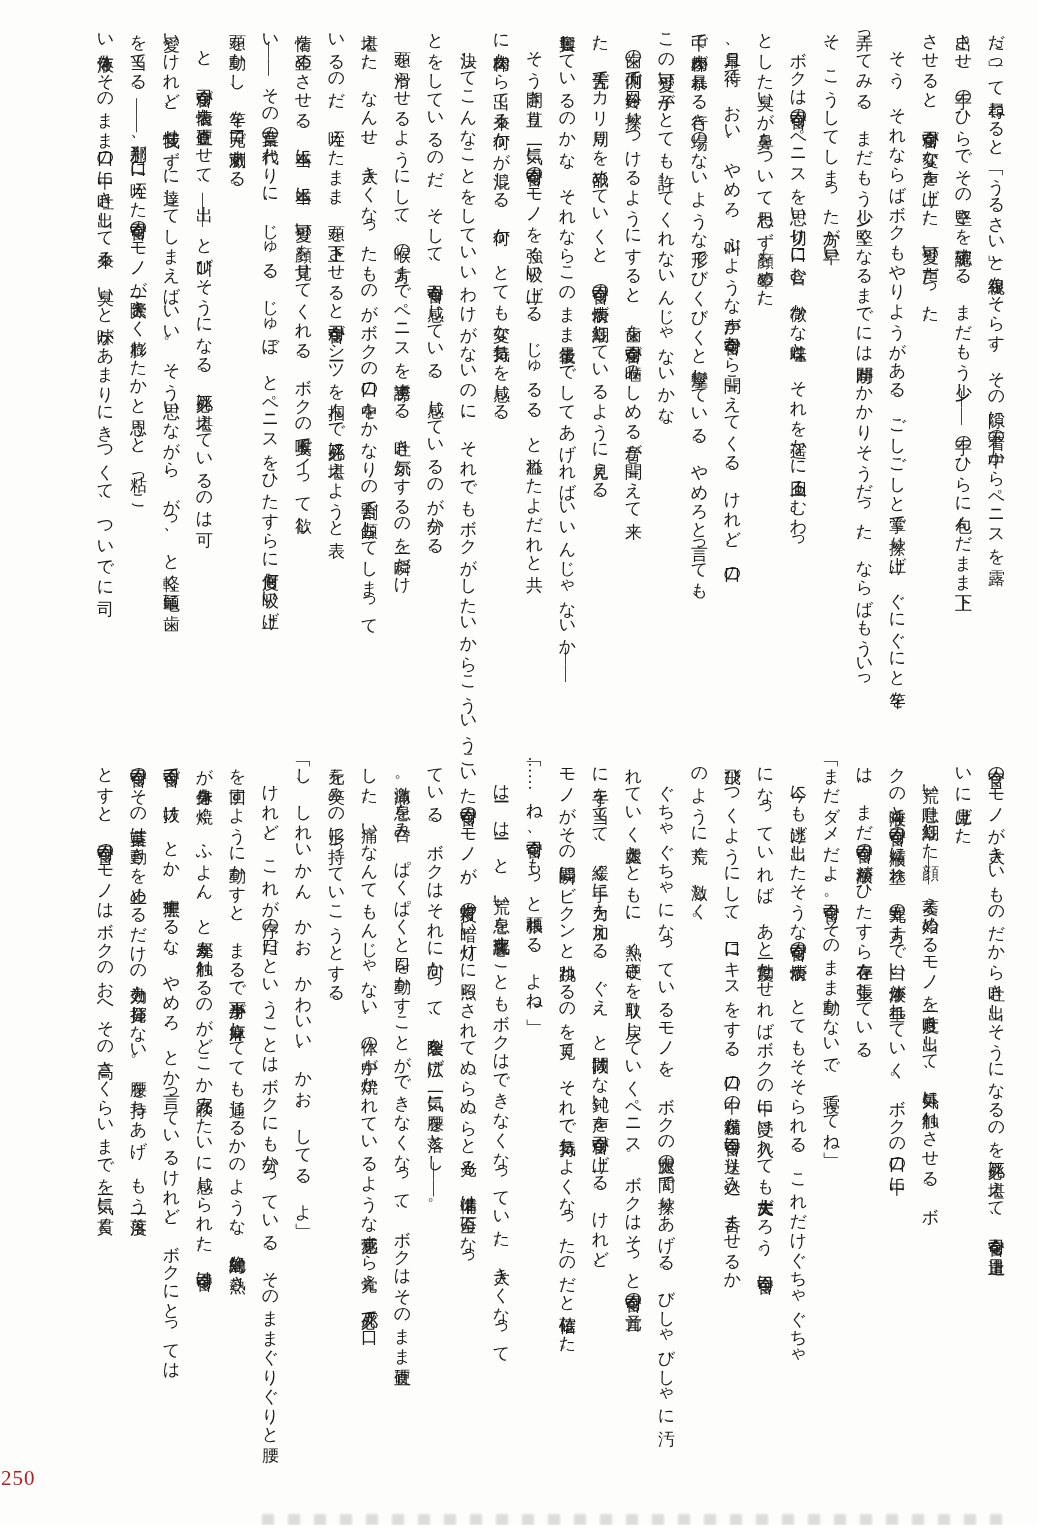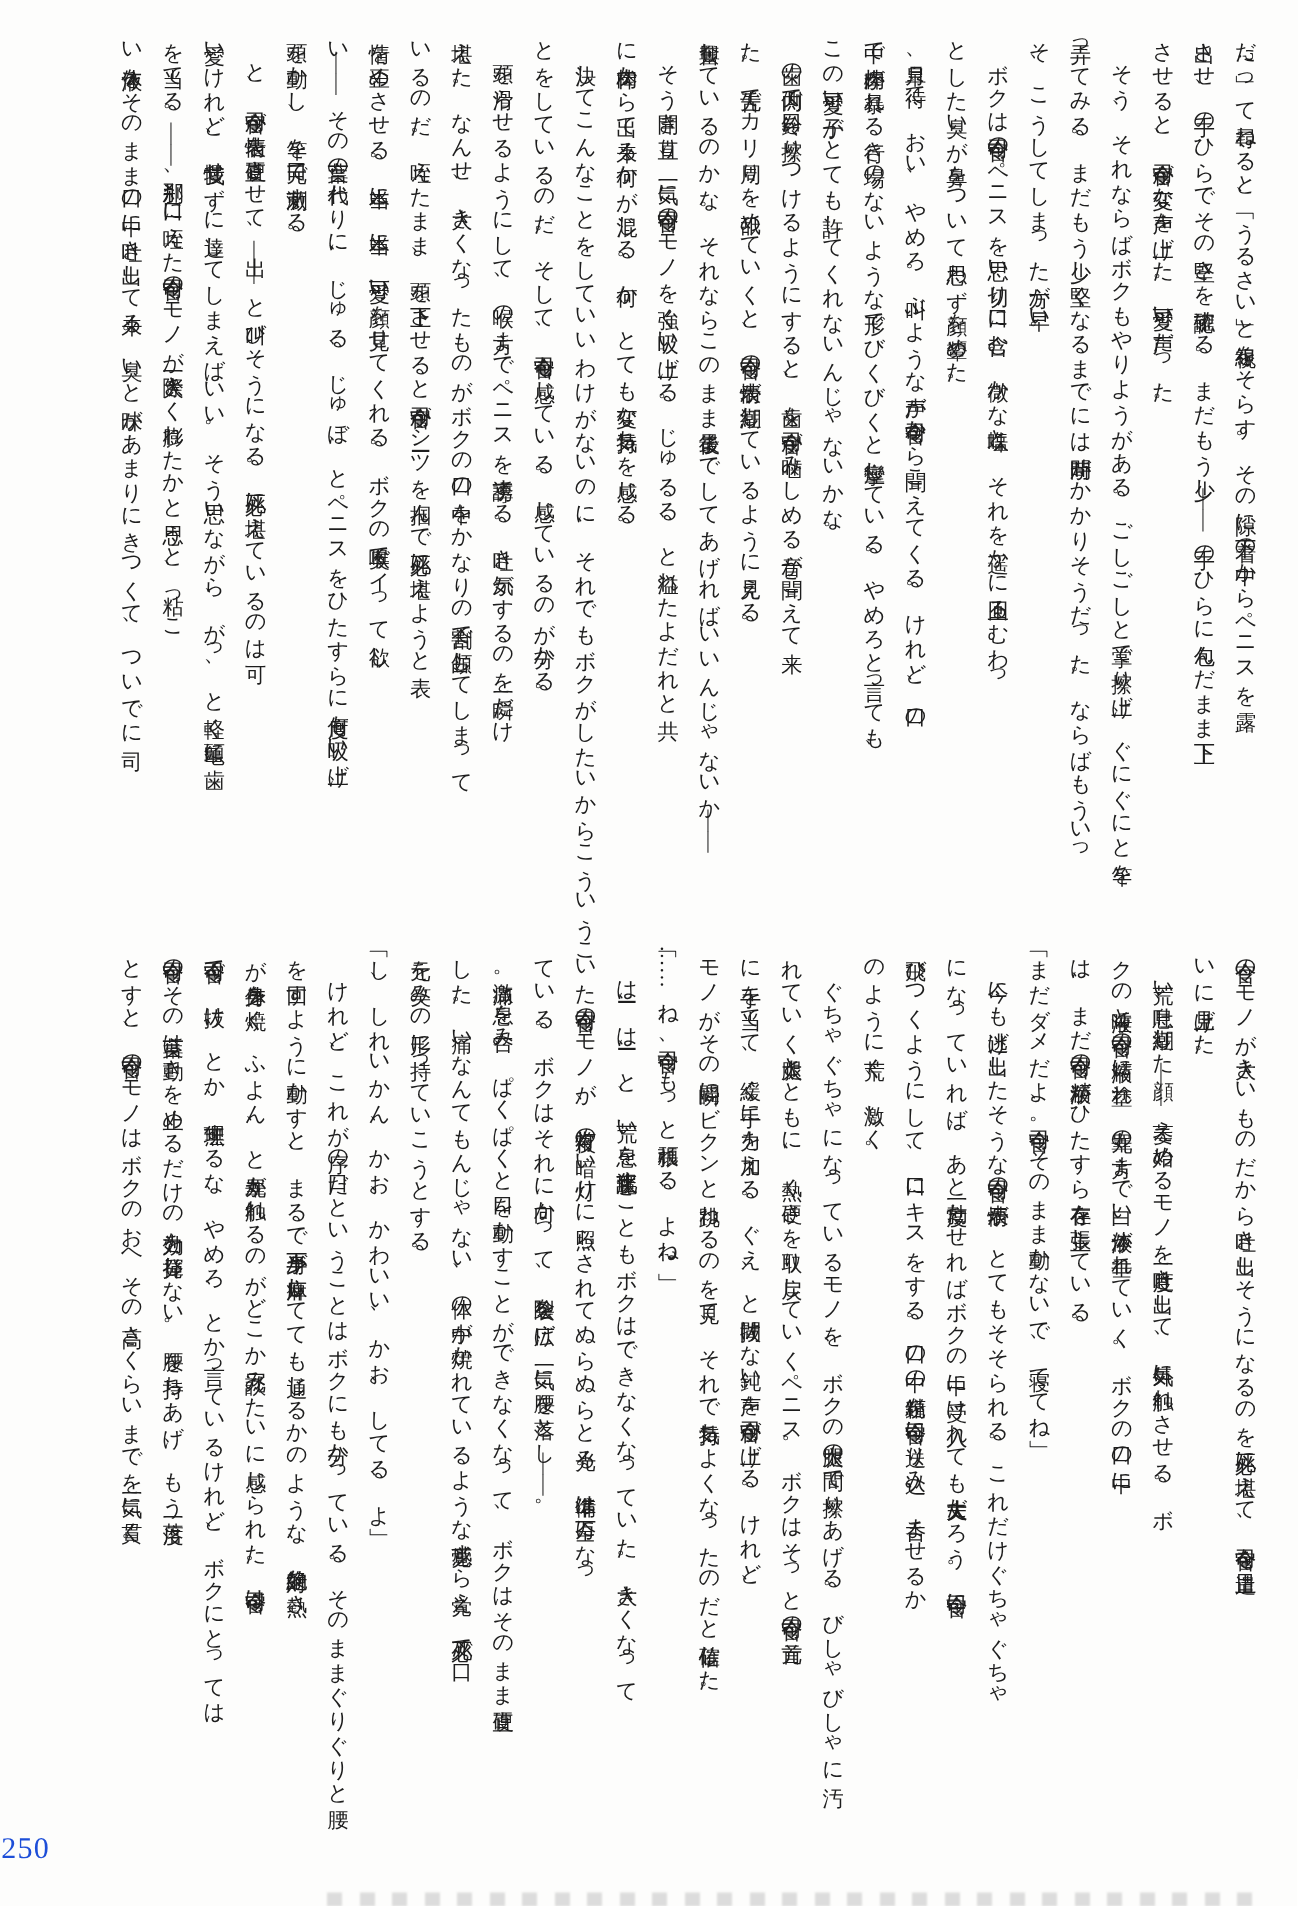--- a/index.html
+++ b/index.html
@@ -29,22 +29,22 @@
   .vblock-top    { top: 22px;  height: 720px; }
   .vblock-bottom { top: 756px; height: 720px; }
   .tcol {
     white-space: nowrap;
     overflow: visible;
   }
   .page-number {
     position: absolute;
     left: 1px;
     top: 1466px;
-    font-size: 24px;
-    color: #1d4ed8;
+    font-size: 21px;
+    color: #b91c1c;
     letter-spacing: 1px;
     font-family: "Liberation Serif", "DejaVu Serif", serif;
   }
   
   .scan-bleed {
     position: absolute;
     left: 255px;
     top: 1514px;
     width: 760px;
     height: 11px;

